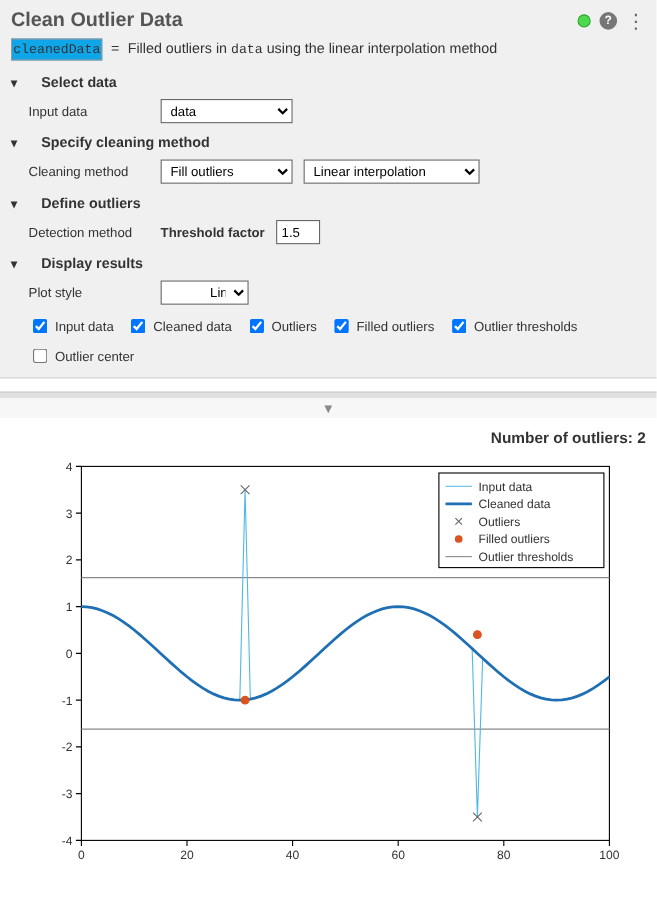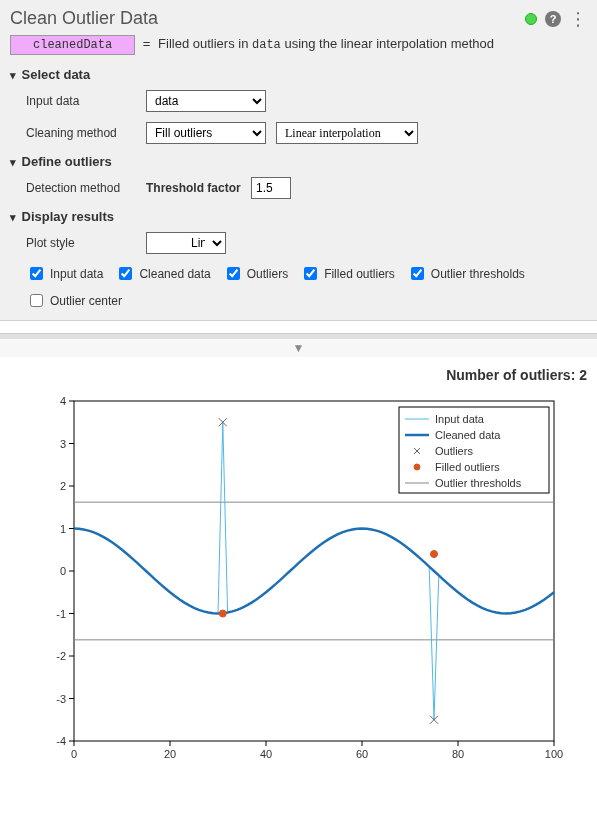--- a/index.html
+++ b/index.html
@@ -17,21 +17,21 @@
     padding: 8px 10px 10px 10px;
   }
   .header-row {
     display: flex;
     justify-content: space-between;
     align-items: center;
     margin-bottom: 6px;
   }
   .title {
     font-size: 18px;
-    font-weight: normal;
+    font-weight: bold;
     color: #555;
   }
   .header-icons {
     display: flex;
     gap: 8px;
     align-items: center;
   }
   .status-dot {
     width: 12px; height: 12px;
     border-radius: 50%;
@@ -53,35 +53,35 @@
     font-size: 18px;
     color: #666;
     line-height: 1;
   }
   .output-row {
     margin-bottom: 12px;
     font-size: 13px;
   }
   .output-box {
     border: 1px solid #999;
-    background: #f0abfc;
-    padding: 2px 22px;
+    background: #0ea5e9;
+    padding: 2px 1px;
     font-family: "Courier New", monospace;
     font-size: 12px;
     display: inline-block;
   }
   .eq { margin: 0 4px; }
   .mono { font-family: "Courier New", monospace; font-size: 12px; }
   .section {
     margin-top: 10px;
   }
   .sect-head {
     display: flex;
     align-items: flex-start;
-    gap: 4px;
+    gap: 20px;
     font-weight: bold;
     font-size: 13px;
     cursor: pointer;
   }
   .tri::before {
     content: "▾";
     font-size: 11px;
     margin-right: 2px;
   }
   .form-row {
@@ -97,21 +97,21 @@
   .lbl-auto { font-size: 12px; font-weight: bold; }
   select {
     border: 1px solid #666;
     background: #fff;
     font-size: 12px;
     padding: 2px 4px;
     height: 22px;
   }
   .sel-120 { width: 120px; }
   .sel-80  { width: 80px; padding-left: 40px; }
-  .sel-140 { width: 142px; font-family: Liberation Serif, serif; }
+  .sel-140 { width: 160px; }
   input[type=number] {
     width: 40px;
     height: 22px;
     border: 1px solid #666;
     font-size: 12px;
     text-align: right;
     padding-right: 2px;
   }
   .cb-row {
     display: flex;
@@ -183,20 +183,24 @@
         <span class="tri"></span>
         <span>Select data</span>
       </div>
     <div class="form-row">
       <span class="lbl">Input data</span>
       <select class="sel-120"><option>data</option></select>
     </div>
   </div>
 
   <div class="section">
+    <div class="sect-head">
+        <span class="tri"></span>
+        <span>Specify cleaning method</span>
+      </div>
     <div class="form-row">
       <span class="lbl">Cleaning method</span>
       <select class="sel-120"><option>Fill outliers</option></select>
       <select class="sel-140"><option>Linear interpolation</option></select>
     </div>
   </div>
 
   <div class="section">
     <div class="sect-head">
         <span class="tri"></span>

